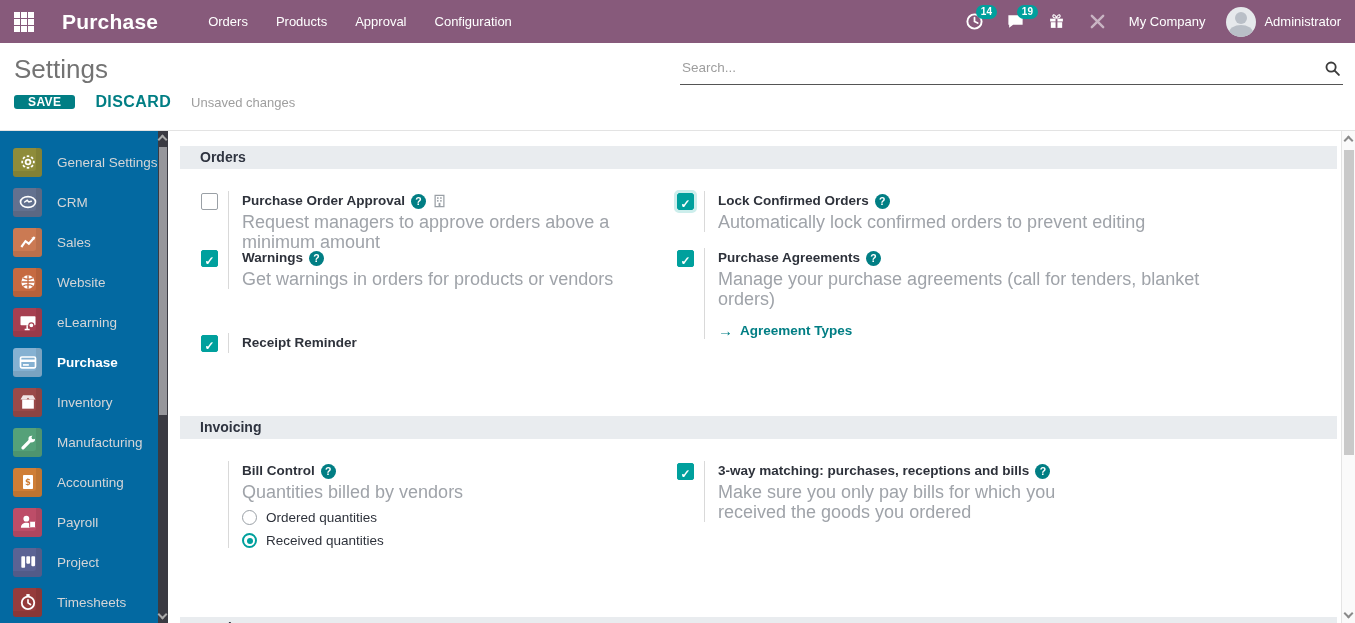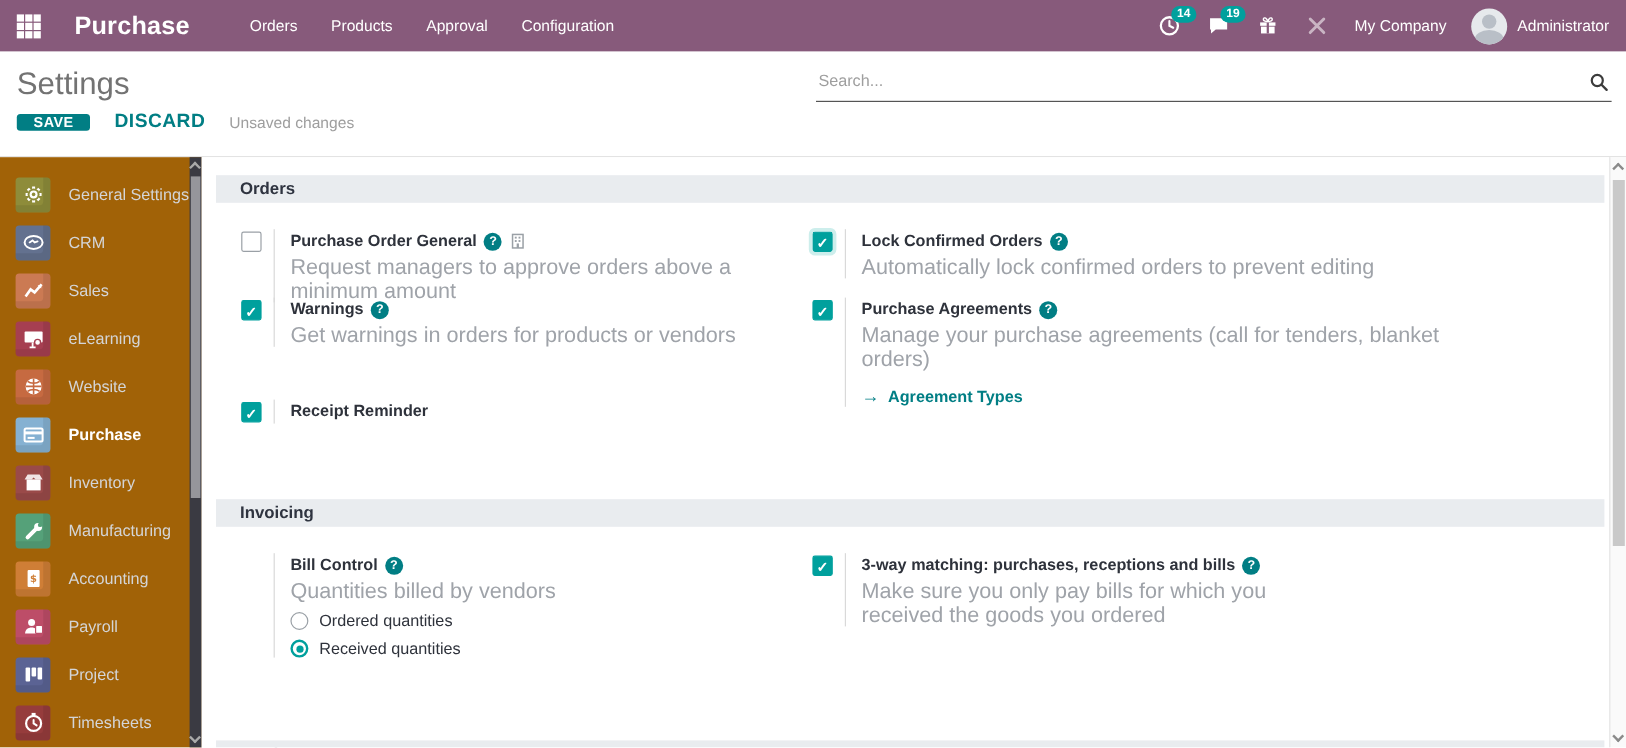--- a/index.html
+++ b/index.html
@@ -28,21 +28,21 @@
   .btn-row { position:absolute; left:14px; top:50px; display:flex; align-items:center; gap:20px; }
   .btn-save { background:#017E84; color:#fff; font-size:12px; font-weight:bold; border:none; padding:0 14px; border-radius:3px; cursor:pointer; letter-spacing:.4px; }
   .btn-discard { background:none; border:none; color:#017E84; font-size:16px; font-weight:bold; cursor:pointer; letter-spacing:.4px; }
   .status-text { color:#9e9e9e; font-size:13px; }
   .search-wrap { position:absolute; left:680px; right:12px; top:12px; height:30px; border-bottom:1px solid #555; }
   .search-input { width:calc(100% - 28px); border:none; outline:none; font-size:13.5px; color:#555; padding:5px 2px; font-family:"Liberation Sans",sans-serif; }
   .search-input::placeholder { color:#9e9e9e; }
   .search-mag { position:absolute; right:2px; top:5px; cursor:pointer; }
 
   
-  .sidebar { position:absolute; left:0; top:131px; width:168px; bottom:0; background:#a16207; }
+  .sidebar { position:absolute; left:0; top:131px; width:168px; bottom:0; background:#0369a1; }
   .side-item { display:flex; align-items:center; height:40px; padding-left:13px; cursor:pointer; color:#d4d5d7; font-size:13.5px; }
   .side-item.active { color:#fff; font-weight:bold; }
   .tile { width:29px; height:29px; border-radius:3px; display:flex; align-items:center; justify-content:center; flex:none; box-shadow:inset -6px -6px rgba(0,0,0,.08); }
   .side-label { margin-left:15px; white-space:nowrap; }
   .side-scroll { position:absolute; right:0; top:0; width:10px; bottom:0; background:#3a3a42; }
   .side-thumb { position:absolute; left:1px; width:8px; top:16px; height:268px; background:#96969b; }
   .chev { width:7px; height:7px; border-left:2px solid #aaa; border-top:2px solid #aaa; position:absolute; left:1px; }
   .chev.up { transform:rotate(45deg); top:5px; }
   .chev.down { transform:rotate(225deg); bottom:5px; }
 
@@ -177,38 +177,38 @@
     <div class="side-item">
       <span class="tile" style="background:#cb7a53">
         <svg width="20" height="20" viewBox="0 0 24 24">
             <path d="M4 18L9 11l4 3 7-8" fill="none" stroke="#fff" stroke-width="2.6"></path>
             <path d="M20 6l-4 1 3.5 3z" fill="#fff"></path>
           </svg>
       </span>
       <span class="side-label">Sales</span>
     </div>
     <div class="side-item">
+      <span class="tile" style="background:#c66a41">
+        <svg width="20" height="20" viewBox="0 0 24 24">
+            <circle cx="12" cy="12" r="8" fill="#fff"></circle>
+            <path d="M12 4v16M4 12h16M6 7c3 2.5 9 2.5 12 0M6 17c3-2.5 9-2.5 12 0" fill="none" stroke="#c66a41" stroke-width="1.6"></path>
+          </svg>
+      </span>
+      <span class="side-label">Website</span>
+    </div>
+    <div class="side-item">
       <span class="tile" style="background:#a63f51">
         <svg width="20" height="20" viewBox="0 0 24 24" fill="#fff">
             <rect x="3" y="5" width="18" height="11" rx="1"></rect>
             <circle cx="16" cy="16" r="3" stroke="#a63f51" stroke-width="1.4"></circle>
             <path d="M11 16v5M8 21h6" stroke="#fff" stroke-width="1.8"></path>
           </svg>
       </span>
       <span class="side-label">eLearning</span>
     </div>
-    <div class="side-item">
-      <span class="tile" style="background:#c66a41">
-        <svg width="20" height="20" viewBox="0 0 24 24">
-            <circle cx="12" cy="12" r="8" fill="#fff"></circle>
-            <path d="M12 4v16M4 12h16M6 7c3 2.5 9 2.5 12 0M6 17c3-2.5 9-2.5 12 0" fill="none" stroke="#c66a41" stroke-width="1.6"></path>
-          </svg>
-      </span>
-      <span class="side-label">Website</span>
-    </div>
     <div class="side-item active">
       <span class="tile" style="background:#85b1d2">
         <svg width="20" height="20" viewBox="0 0 24 24">
             <rect x="3" y="6" width="18" height="13" rx="1.5" fill="none" stroke="#fff" stroke-width="2"></rect>
             <rect x="3" y="9" width="18" height="3" fill="#fff"></rect>
             <rect x="6" y="14.5" width="7" height="2" fill="#fff"></rect>
           </svg>
       </span>
       <span class="side-label">Purchase</span>
     </div>
@@ -279,21 +279,21 @@
 </div>
 
 <div class="main">
 
   <div class="sec-header" style="top:15px">Orders</div>
 
   <div class="setting" style="left:60px; top:60px; width:440px;">
     <span class="cbx"></span>
     <div class="sbody">
       <div class="stitle">
-          <span>Purchase Order General</span>
+          <span>Purchase Order Approval</span>
         <span class="help-icon">?</span>
         <svg width="15" height="16" viewBox="0 0 24 24">
             <rect x="5" y="3" width="14" height="18" fill="none" stroke="#9aa0a6" stroke-width="2"></rect>
             <g fill="#9aa0a6">
               <rect x="8" y="6" width="2.5" height="2.5"></rect>
               <rect x="13" y="6" width="2.5" height="2.5"></rect>
               <rect x="8" y="10.5" width="2.5" height="2.5"></rect>
               <rect x="13" y="10.5" width="2.5" height="2.5"></rect>
               <rect x="10.5" y="15" width="3" height="6"></rect>
             </g>

